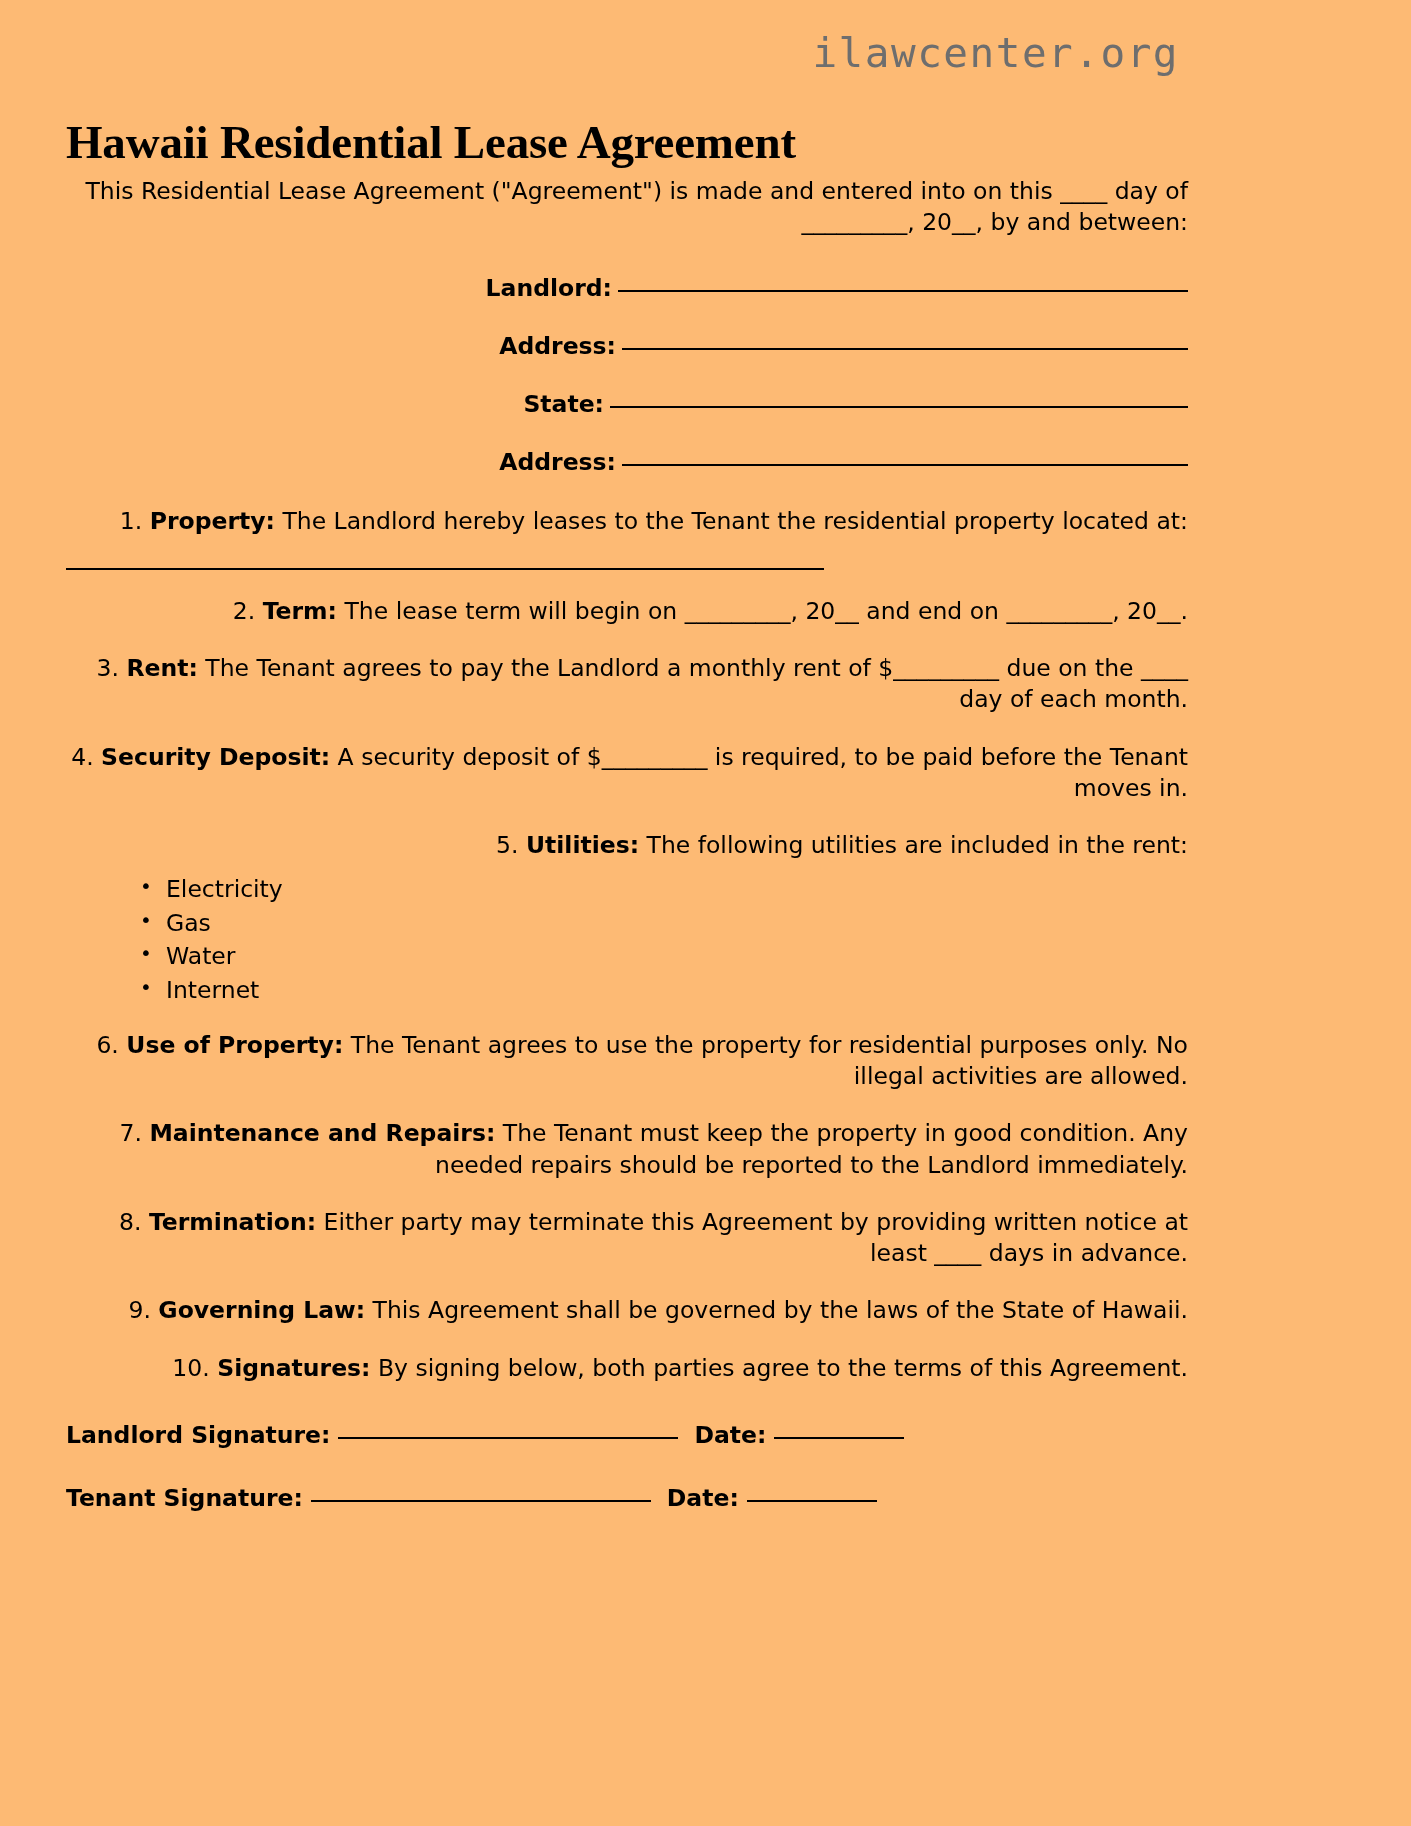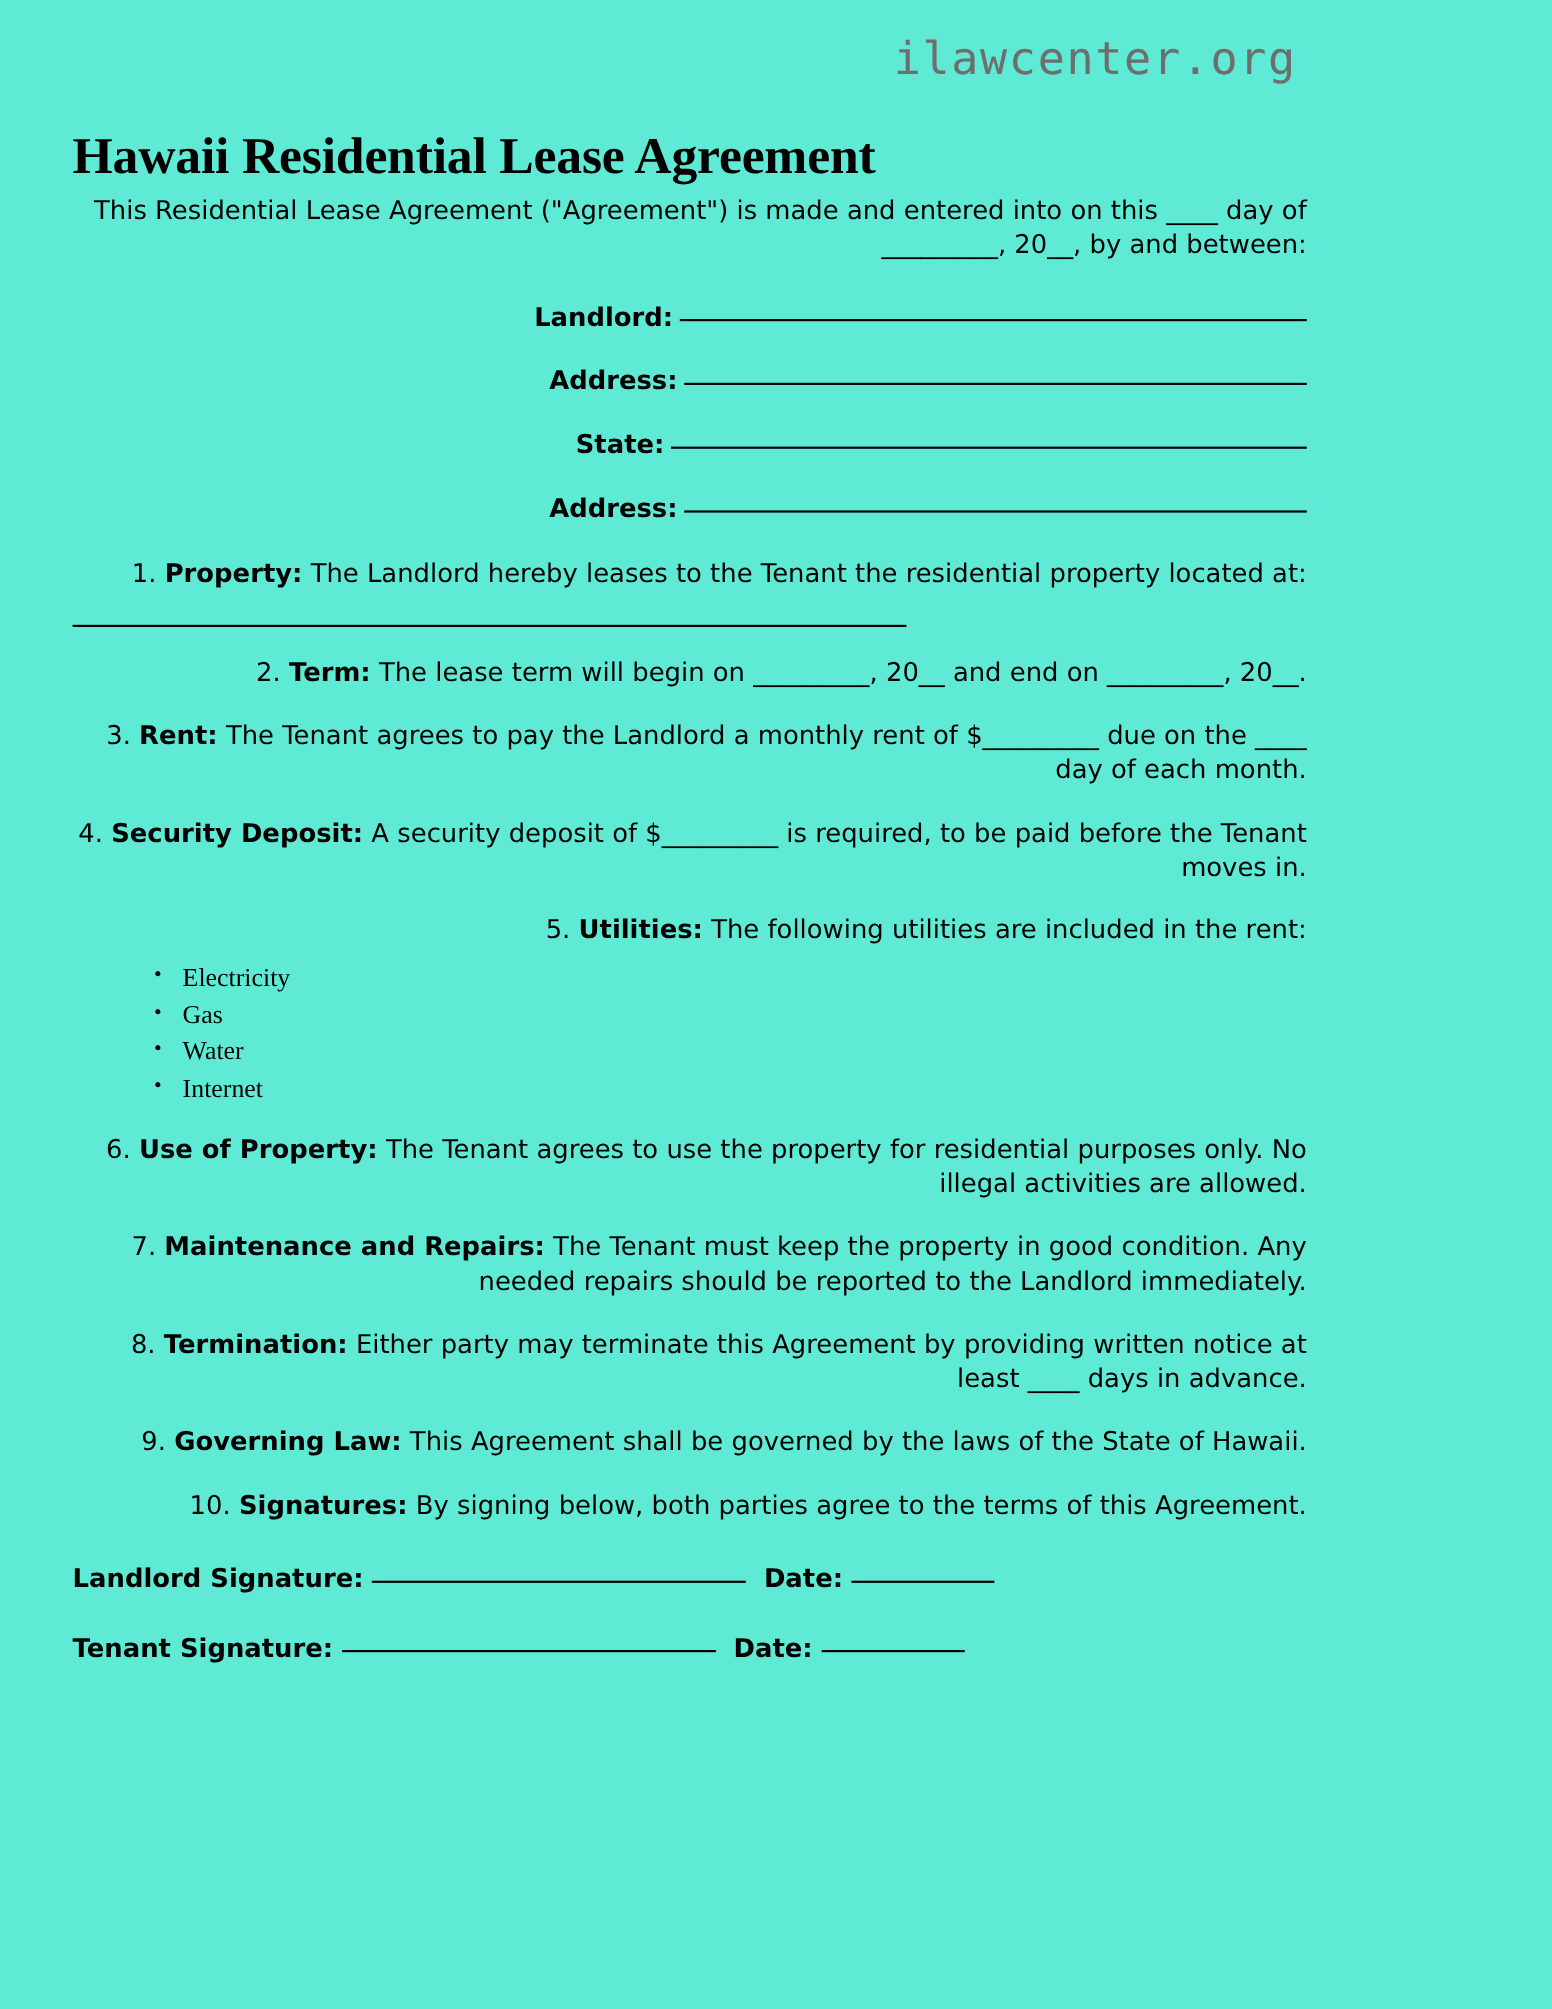--- a/index.html
+++ b/index.html
@@ -9,21 +9,21 @@
     background: #ffffff;
   }
   body {
     font-family: "DejaVu Sans", "Liberation Sans", sans-serif;
     color: #000000;
   }
   #page {
     position: relative;
     width: 1411px;
     height: 1826px;
-    background: #5eead4;
+    background: #fdba74;
     box-sizing: border-box;
     overflow: hidden;
   }
   #content {
     position: absolute;
     left: 66px;
     top: 0;
     width: 1122px;
   }
 
@@ -100,21 +100,20 @@
     list-style: none;
     margin: 14px 0 26px 0;
     padding: 0 0 0 100px;
     font-size: 23.5px;
     line-height: 1.21;
   }
   ul.utilities li {
     position: relative;
     padding-left: 0;
     margin: 0 0 5px 0;
-    font-family: Liberation Serif, serif;
   }
   ul.utilities li::before {
     content: "\2022";
     position: absolute;
     left: -26px;
     top: -1px;
     font-size: 20px;
   }
 
   

